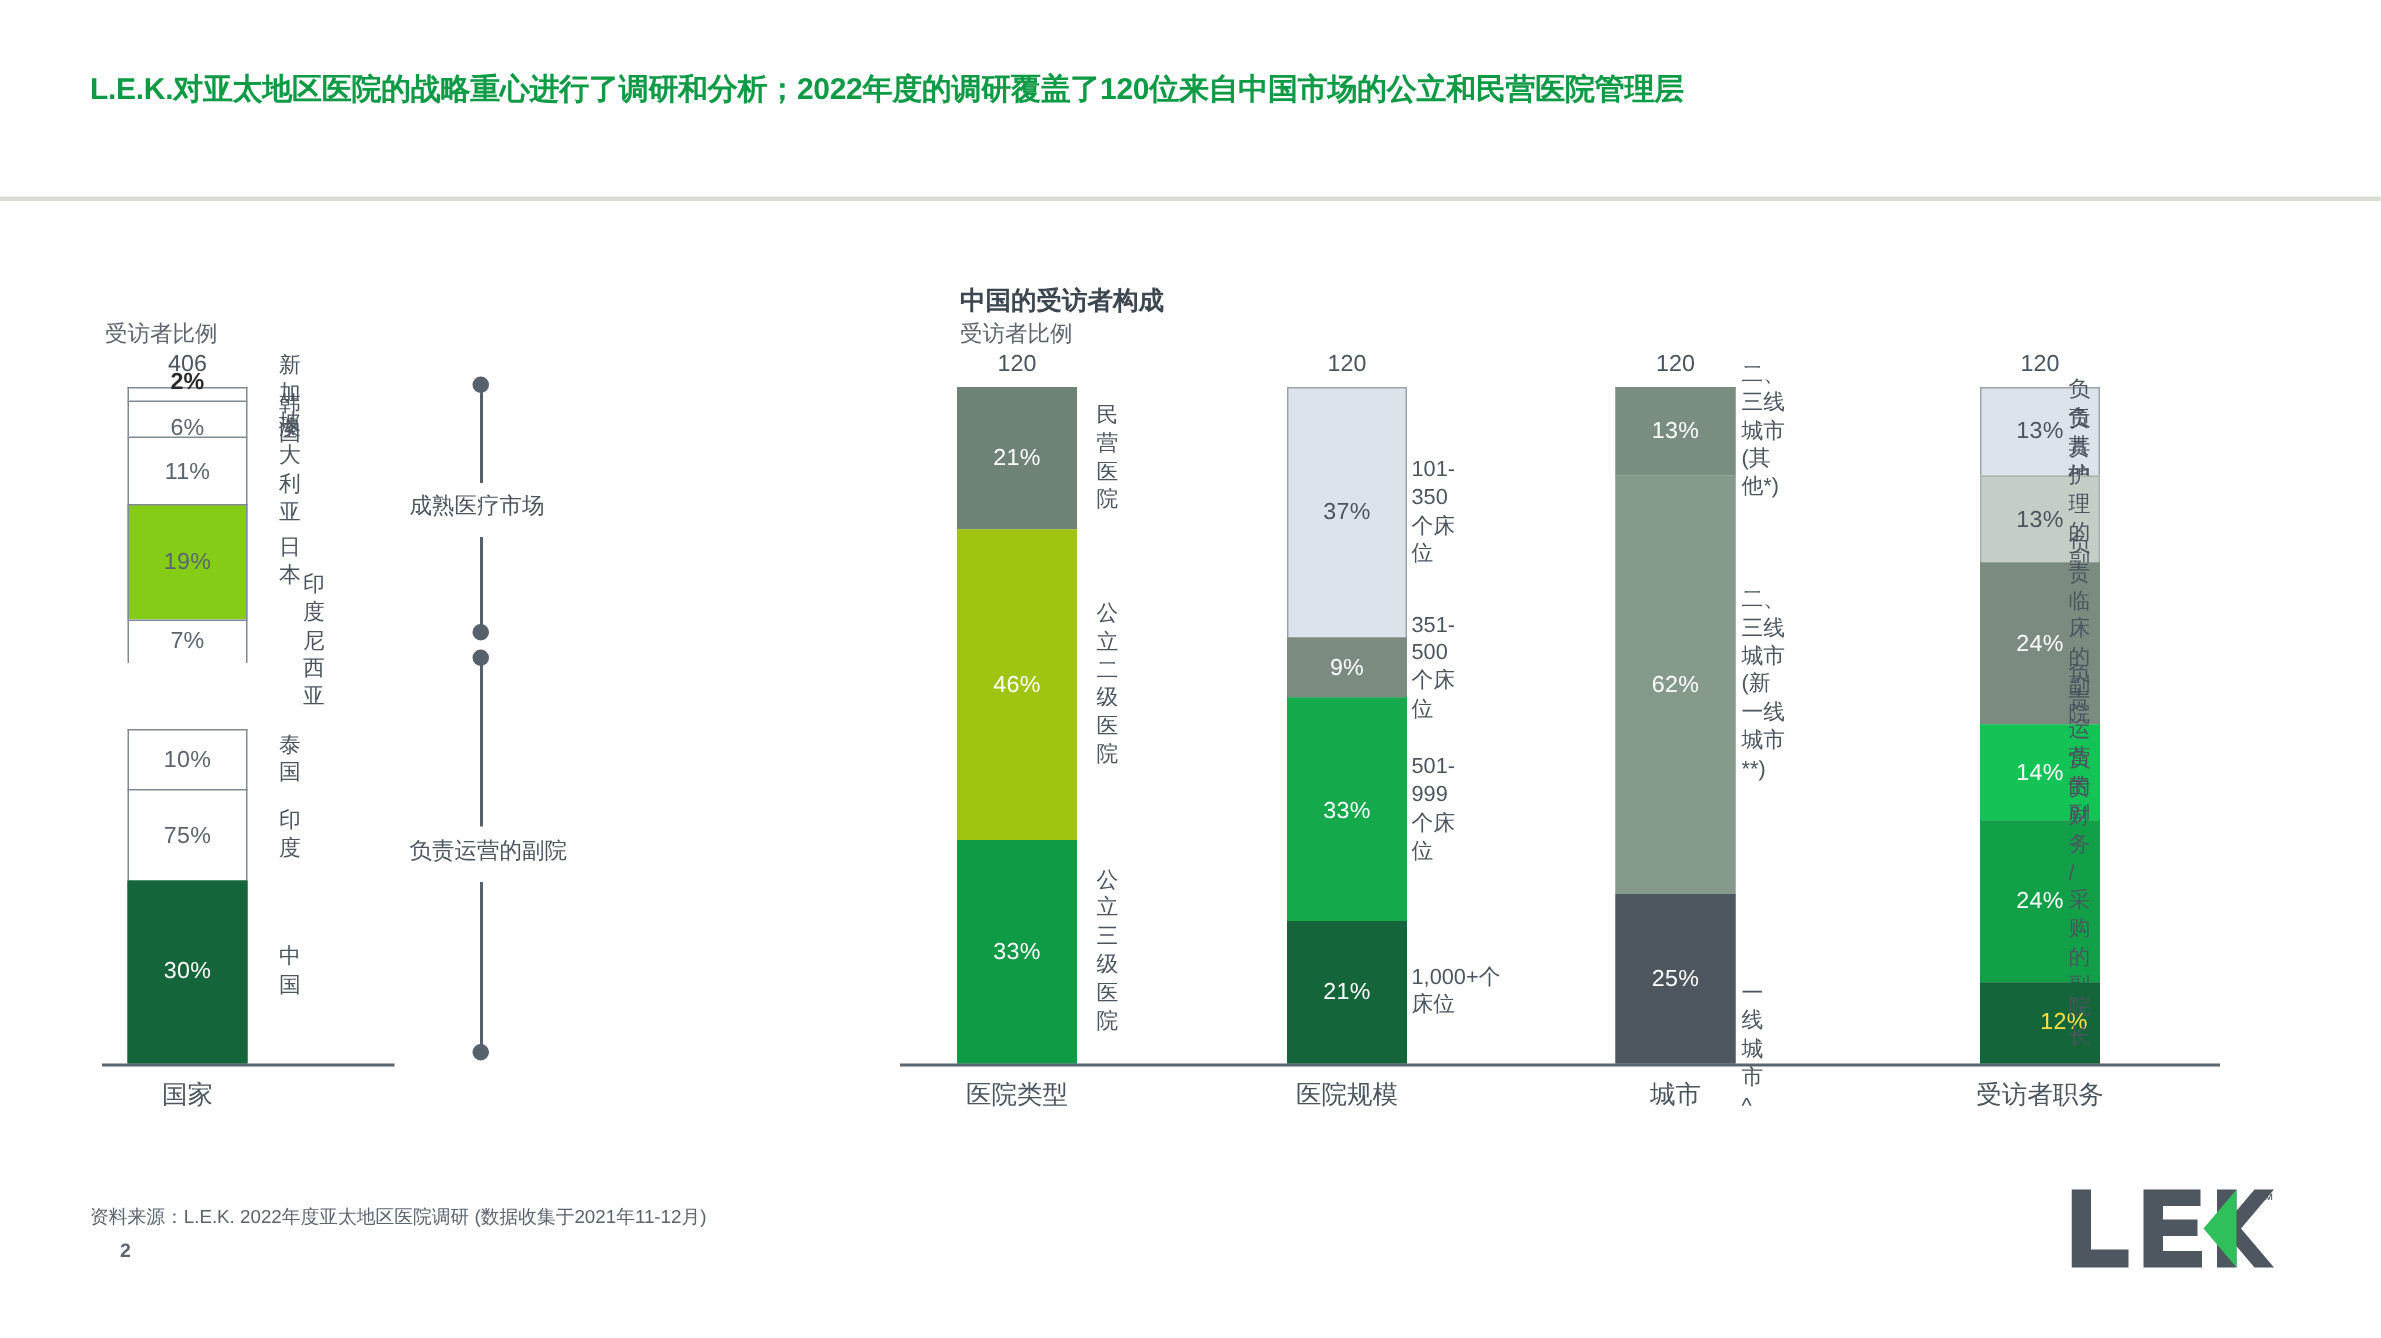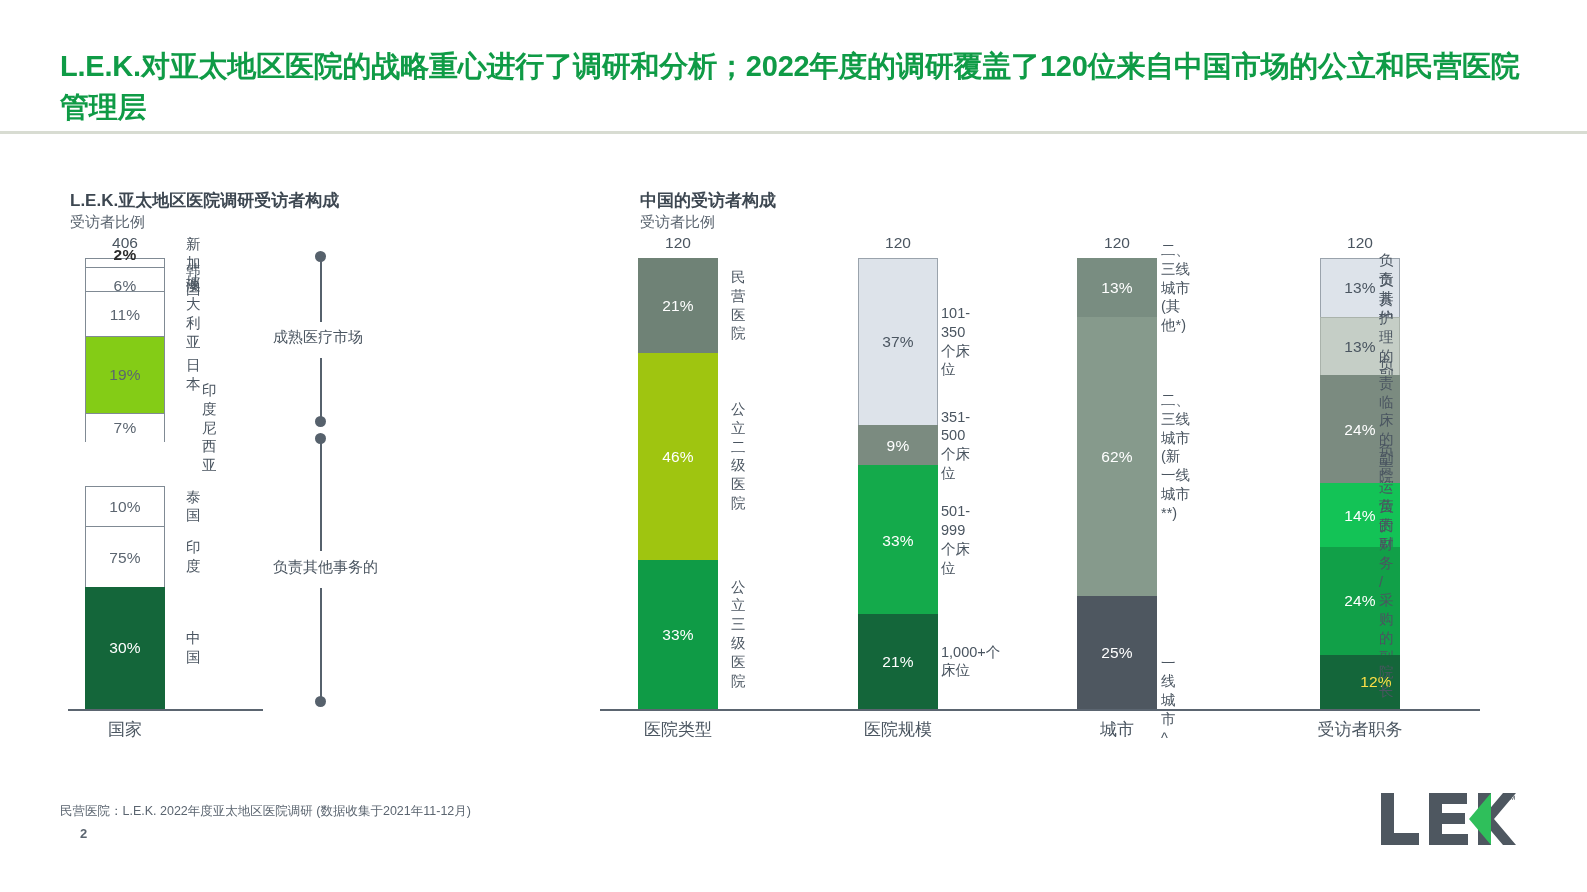--- a/index.html
+++ b/index.html
@@ -6,21 +6,21 @@
   body{
     width:1587px;height:892px;background:#ffffff;
     font-family:"Liberation Sans","DejaVu Sans",sans-serif;
     color:#4a5560;overflow:hidden;position:relative;
   }
   .slide{position:relative;width:1587px;height:892px;}
 
   
   .title{
     position:absolute;left:60px;top:46px;width:1470px;
-    font-size:29px;font-weight:bold;line-height:1.42;
+    font-size:20px;font-weight:bold;line-height:1.42;
     color:#0f9b46;letter-spacing:-0.2px;
   }
   .header-rule{
     position:absolute;left:0px;top:131px;width:1587px;height:3px;
     background:#d8dcd2;
   }
 
   
   .panel-title{
     position:absolute;font-size:17px;font-weight:bold;color:#3d4751;
@@ -89,35 +89,34 @@
   .logo svg{display:block;}
 </style>
 </head>
 <body>
 
 <div class="slide">
 
   <div class="title">L.E.K.对亚太地区医院的战略重心进行了调研和分析；2022年度的调研覆盖了120位来自中国市场的公立和民营医院管理层</div>
   <div class="header-rule"></div>
 
-  <div class="panel-title" style="left:70px;top:189px;">L.E.K.亚太地区医院调研受访者构成</div>
   <div class="panel-sub" style="left:70px;top:213px;">受访者比例</div>
 
   <div class="panel-title" style="left:640px;top:189px;">中国的受访者构成</div>
   <div class="panel-sub" style="left:640px;top:213px;">受访者比例</div>
 
   <div>
     <div class="bracket-dot" style="left:315px;top:251px;"></div>
     <div class="bracket-line" style="left:320px;top:260px;height:62px;"></div>
     <div class="bracket-label" style="left:273px;top:328px;">成熟医疗市场</div>
     <div class="bracket-line" style="left:320px;top:358px;height:60px;"></div>
     <div class="bracket-dot" style="left:315px;top:416px;"></div>
     <div class="bracket-dot" style="left:315px;top:433px;"></div>
     <div class="bracket-line" style="left:320px;top:443px;height:108px;"></div>
-    <div class="bracket-label" style="left:273px;top:558px;">负责其他事务的</div>
+    <div class="bracket-label" style="left:273px;top:558px;">负责运营的副院</div>
     <div class="bracket-line" style="left:320px;top:588px;height:110px;"></div>
     <div class="bracket-dot" style="left:315px;top:696px;"></div>
   </div>
 
   <div id="charts-root">
       <div class="bar-total" style="left: 85px; top: 234px;">406</div>
       <div class="bar" style="left: 85px; top: 258px; height: 451px;">
         <div class="seg" style="height: 9.02px; background: rgb(255, 255, 255); border-top: 1px solid rgb(128, 138, 148); border-right: 1px solid rgb(128, 138, 148); border-bottom: none; border-left: 1px solid rgb(128, 138, 148); border-image: initial;">
           <span class="pct" style="color: rgb(43, 43, 43); transform: translateY(-8px); font-weight: bold; position: relative; z-index: 3;">2%</span>
           <span class="cat" style="left: 100px;">新加坡</span>
@@ -243,21 +242,21 @@
           <span class="pct" style="color: #fde047; margin-left: 32px;">12%</span>
           <span class="cat" style="left: 58px;">院长</span>
         </div>
       </div>
       <div class="axis-label" style="left: 1275px; top: 718px;">受访者职务</div>
     </div>
 
   <div class="axis" style="left:68px;top:709px;width:195px;"></div>
   <div class="axis" style="left:600px;top:709px;width:880px;"></div>
 
-  <div class="footnote" style="top:802px;">民营医院：L.E.K. 2022年度亚太地区医院调研 (数据收集于2021年11-12月)</div>
+  <div class="footnote" style="top:802px;">资料来源：L.E.K. 2022年度亚太地区医院调研 (数据收集于2021年11-12月)</div>
   <div class="page-no">2</div>
 
   <div class="logo">
     <svg width="135" height="60" viewBox="0 0 135 60" xmlns="http://www.w3.org/2000/svg">
       <g fill="#4e5760">
         <path d="M0,4 L13,4 L13,44 L38,44 L38,56 L0,56 Z"></path>
         <path d="M48,4 L86,4 L86,15 L61,15 L61,24 L84,24 L84,35 L61,35 L61,45 L87,45 L87,56 L48,56 Z"></path>
         <path d="M122,4 L135,4 L113,30 L135,56 L122,56 L100,30 Z"></path>
         <rect x="97" y="4" width="13" height="52"></rect>
       </g>

